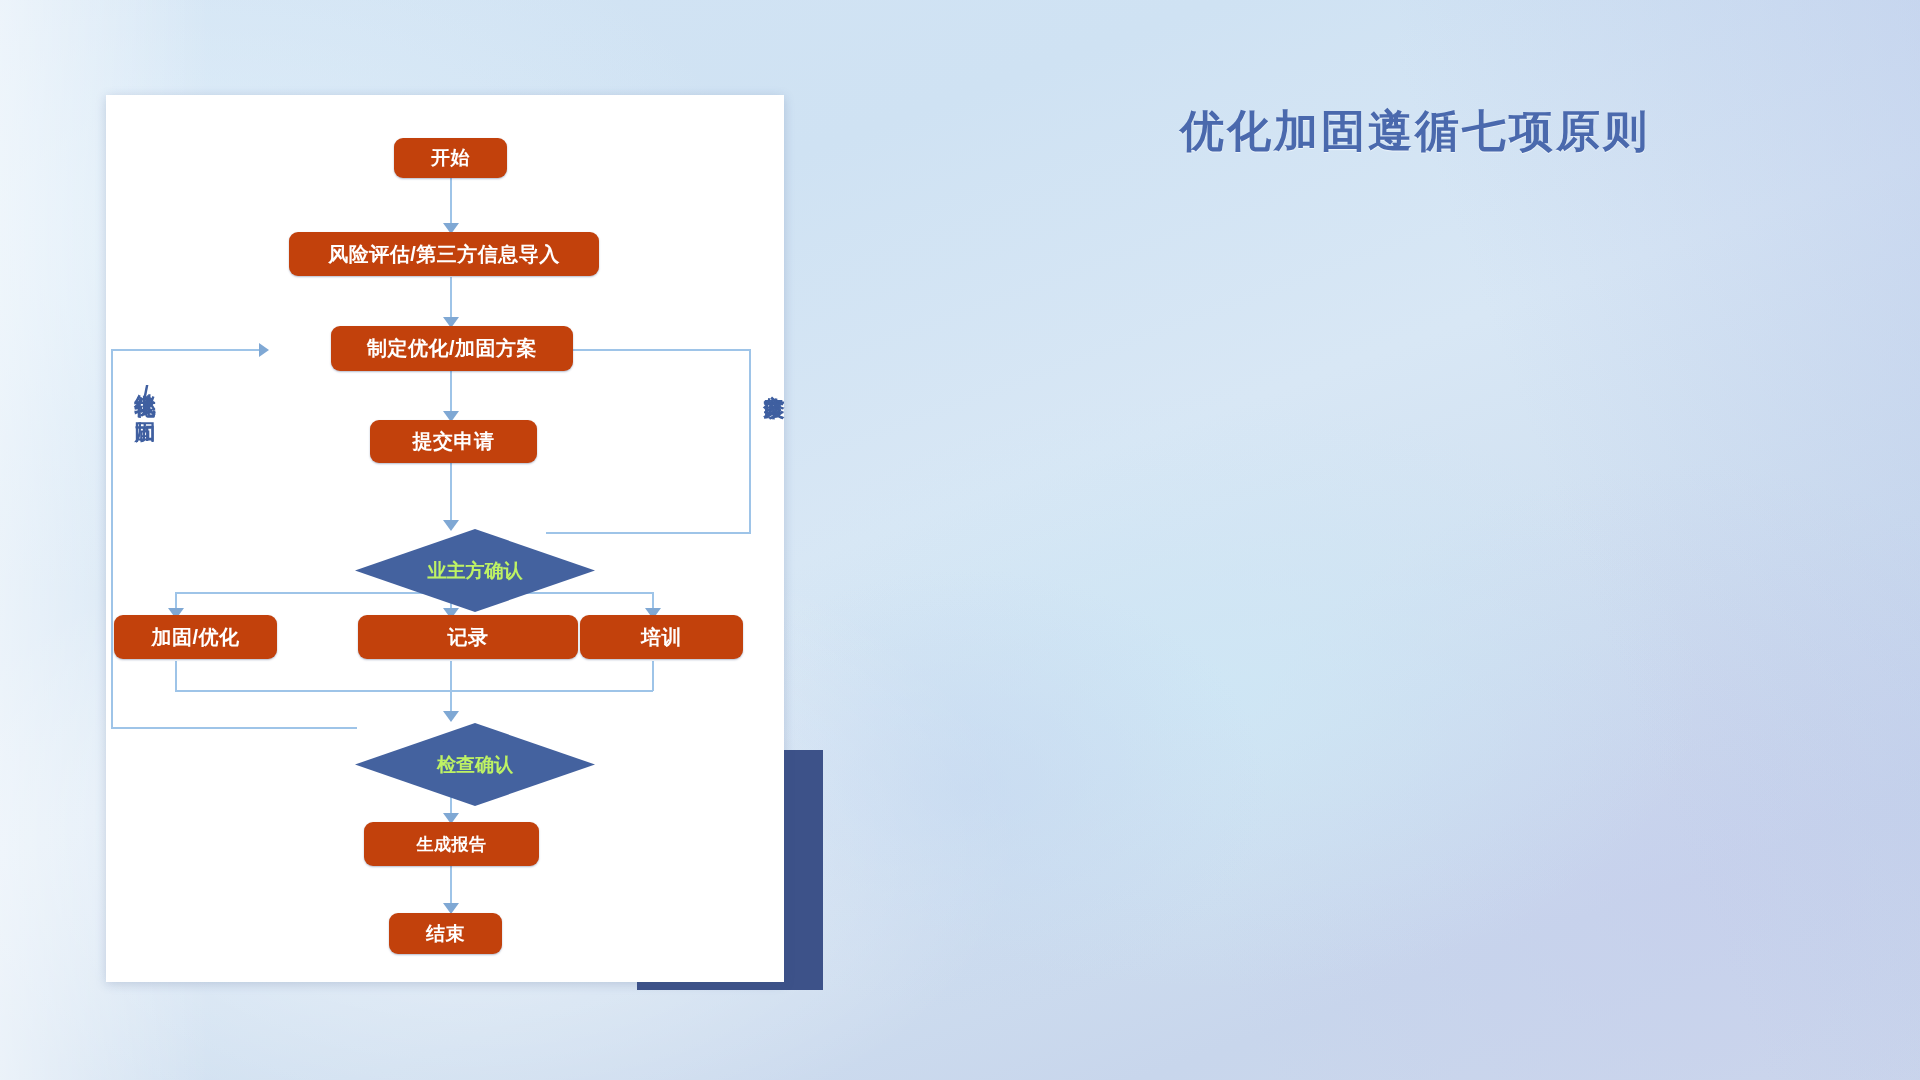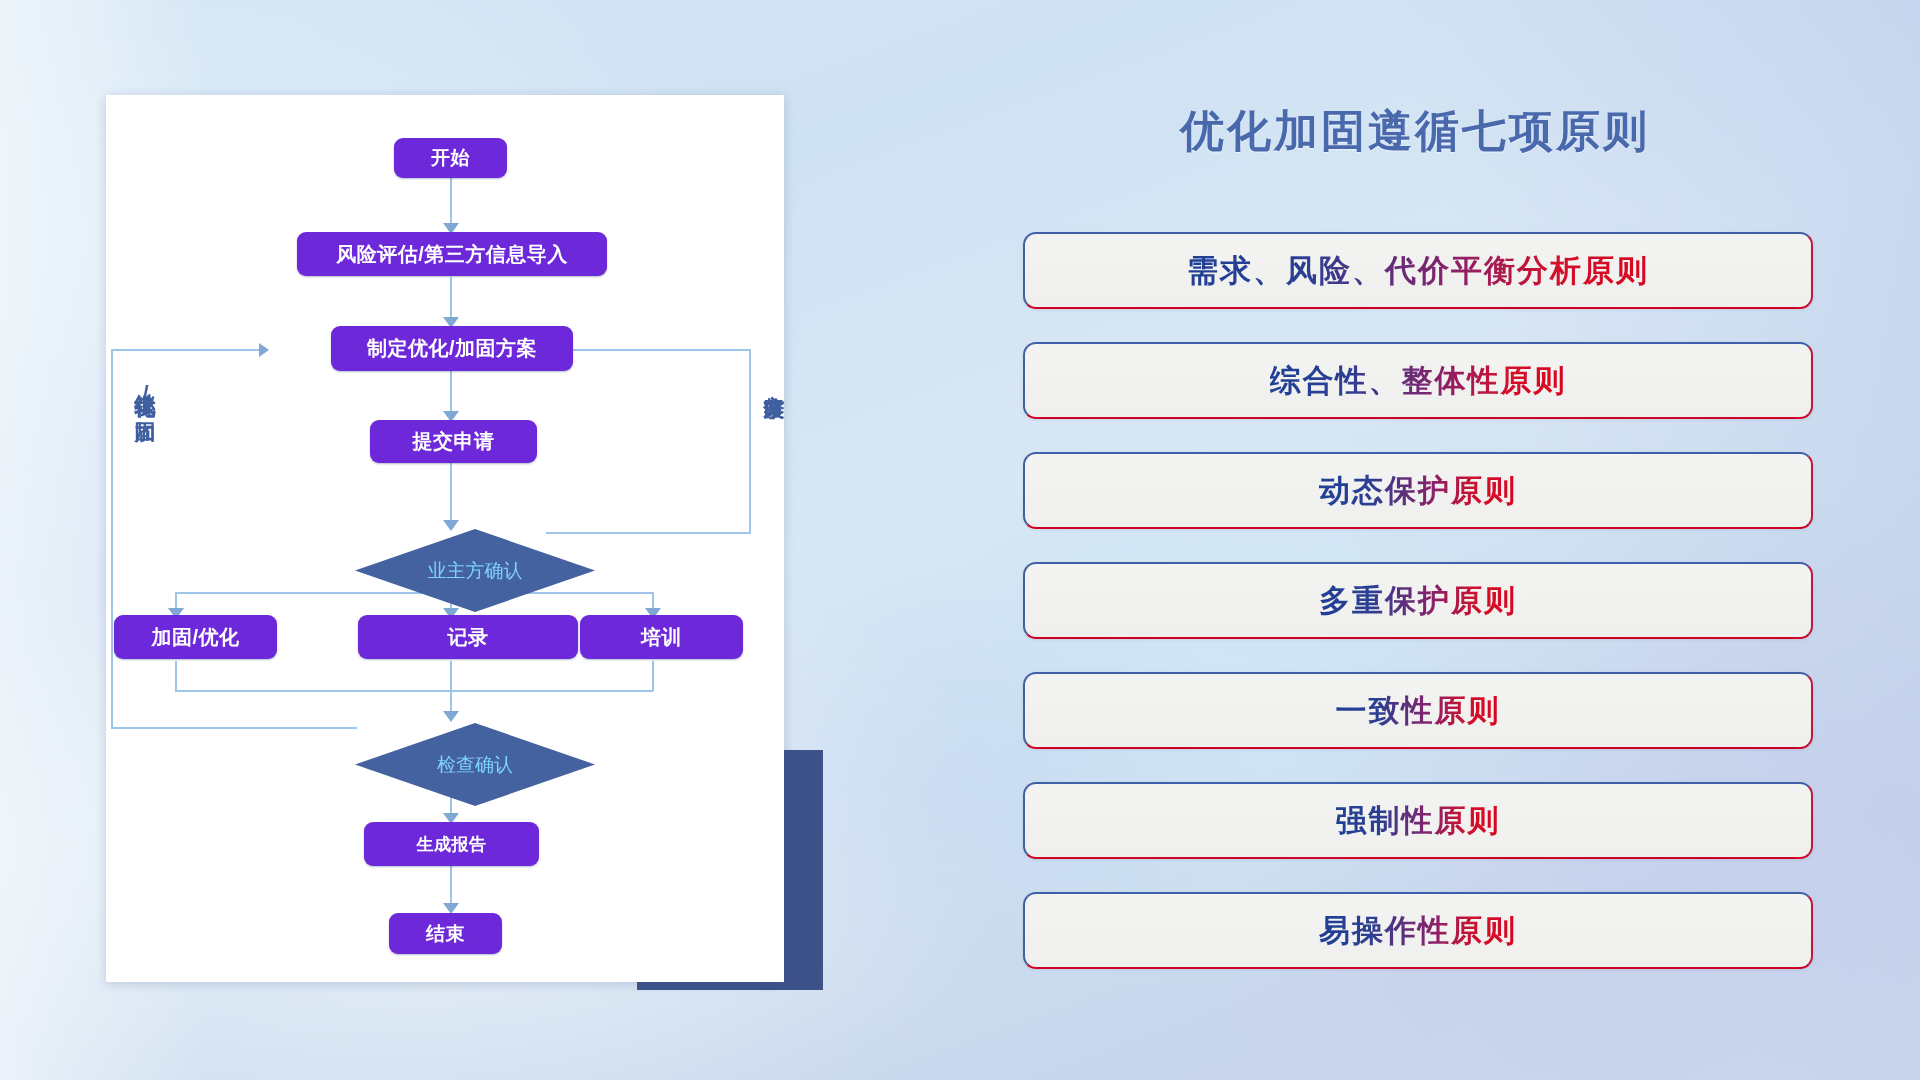--- a/index.html
+++ b/index.html
@@ -32,34 +32,34 @@
   }
   #flow-card{
     position:absolute; left:106px; top:95px; width:678px; height:887px;
     background:#ffffff;
     box-shadow:0 2px 10px rgba(60,80,130,.22);
   }
   #flow-inner{ position:absolute; inset:0; }
 
   .node{
     position:absolute;
-    background:#6d28d9;
+    background:#c2410c;
     border-radius:9px;
     color:#ffffff;
     font-weight:bold;
     display:flex; align-items:center; justify-content:center;
     letter-spacing:.5px;
     white-space:nowrap;
     box-shadow:0 1px 2px rgba(40,60,110,.35);
   }
   .diamond{
     position:absolute;
     background:#44629f;
-    color:#7dd3fc;
-    font-weight:normal;
+    color:#bef264;
+    font-weight:bold;
     display:flex; align-items:center; justify-content:center;
     clip-path:polygon(50% 0%, 100% 50%, 50% 100%, 0% 50%);
     white-space:nowrap;
   }
   .vlabel{
     position:absolute;
     color:#3f5fa0;
     font-weight:bold;
     writing-mode:vertical-rl;
     text-orientation:upright;
@@ -162,21 +162,21 @@
     <div class="ln-v" style="left:344px; top:566px; height:57px;"></div>
     <div class="arw-d" style="left:337px; top:616px;"></div>
 
     <div class="ln-v" style="left:344px; top:673px; height:52px;"></div>
     <div class="arw-d" style="left:337px; top:718px;"></div>
     <div class="ln-v" style="left:344px; top:771px; height:44px;"></div>
     <div class="arw-d" style="left:337px; top:808px;"></div>
 
     <div class="node" style="left:288px; top:43px; width:113px; height:40px; font-size:19px;">开始</div>
 
-    <div class="node" style="left:191px; top:137px; width:310px; height:44px; font-size:20px;">风险评估/第三方信息导入</div>
+    <div class="node" style="left:183px; top:137px; width:310px; height:44px; font-size:20px;">风险评估/第三方信息导入</div>
 
     <div class="node" style="left:225px; top:231px; width:242px; height:45px; font-size:20px;">制定优化/加固方案</div>
 
     <div class="node" style="left:264px; top:325px; width:167px; height:43px; font-size:20px;">提交申请</div>
 
     <div class="diamond" style="left:249px; top:434px; width:240px; height:83px; font-size:19px;">业主方确认</div>
 
     <div class="node" style="left:8px; top:520px; width:163px; height:44px; font-size:20px;">加固/优化</div>
 
     <div class="node" style="left:252px; top:520px; width:220px; height:44px; font-size:20px;">记录</div>
@@ -193,44 +193,13 @@
 
     <div class="vlabel" style="left:657px; top:283px; font-size:21px;">方案修改</div>
 
   </div>
 </div>
 
 <div id="right-panel">
 
   <div id="deck-title">优化加固遵循七项原则</div>
 
-  <div id="principle-list">
-
-    <div class="p-card">
-      <span class="p-text">需求、风险、代价平衡分析原则</span>
-    </div>
-
-    <div class="p-card">
-      <span class="p-text">综合性、整体性原则</span>
-    </div>
-
-    <div class="p-card">
-      <span class="p-text">动态保护原则</span>
-    </div>
-
-    <div class="p-card">
-      <span class="p-text">多重保护原则</span>
-    </div>
-
-    <div class="p-card">
-      <span class="p-text">一致性原则</span>
-    </div>
-
-    <div class="p-card">
-      <span class="p-text">强制性原则</span>
-    </div>
-
-    <div class="p-card">
-      <span class="p-text">易操作性原则</span>
-    </div>
-
-  </div>
 </div>
 
 </body></html>

